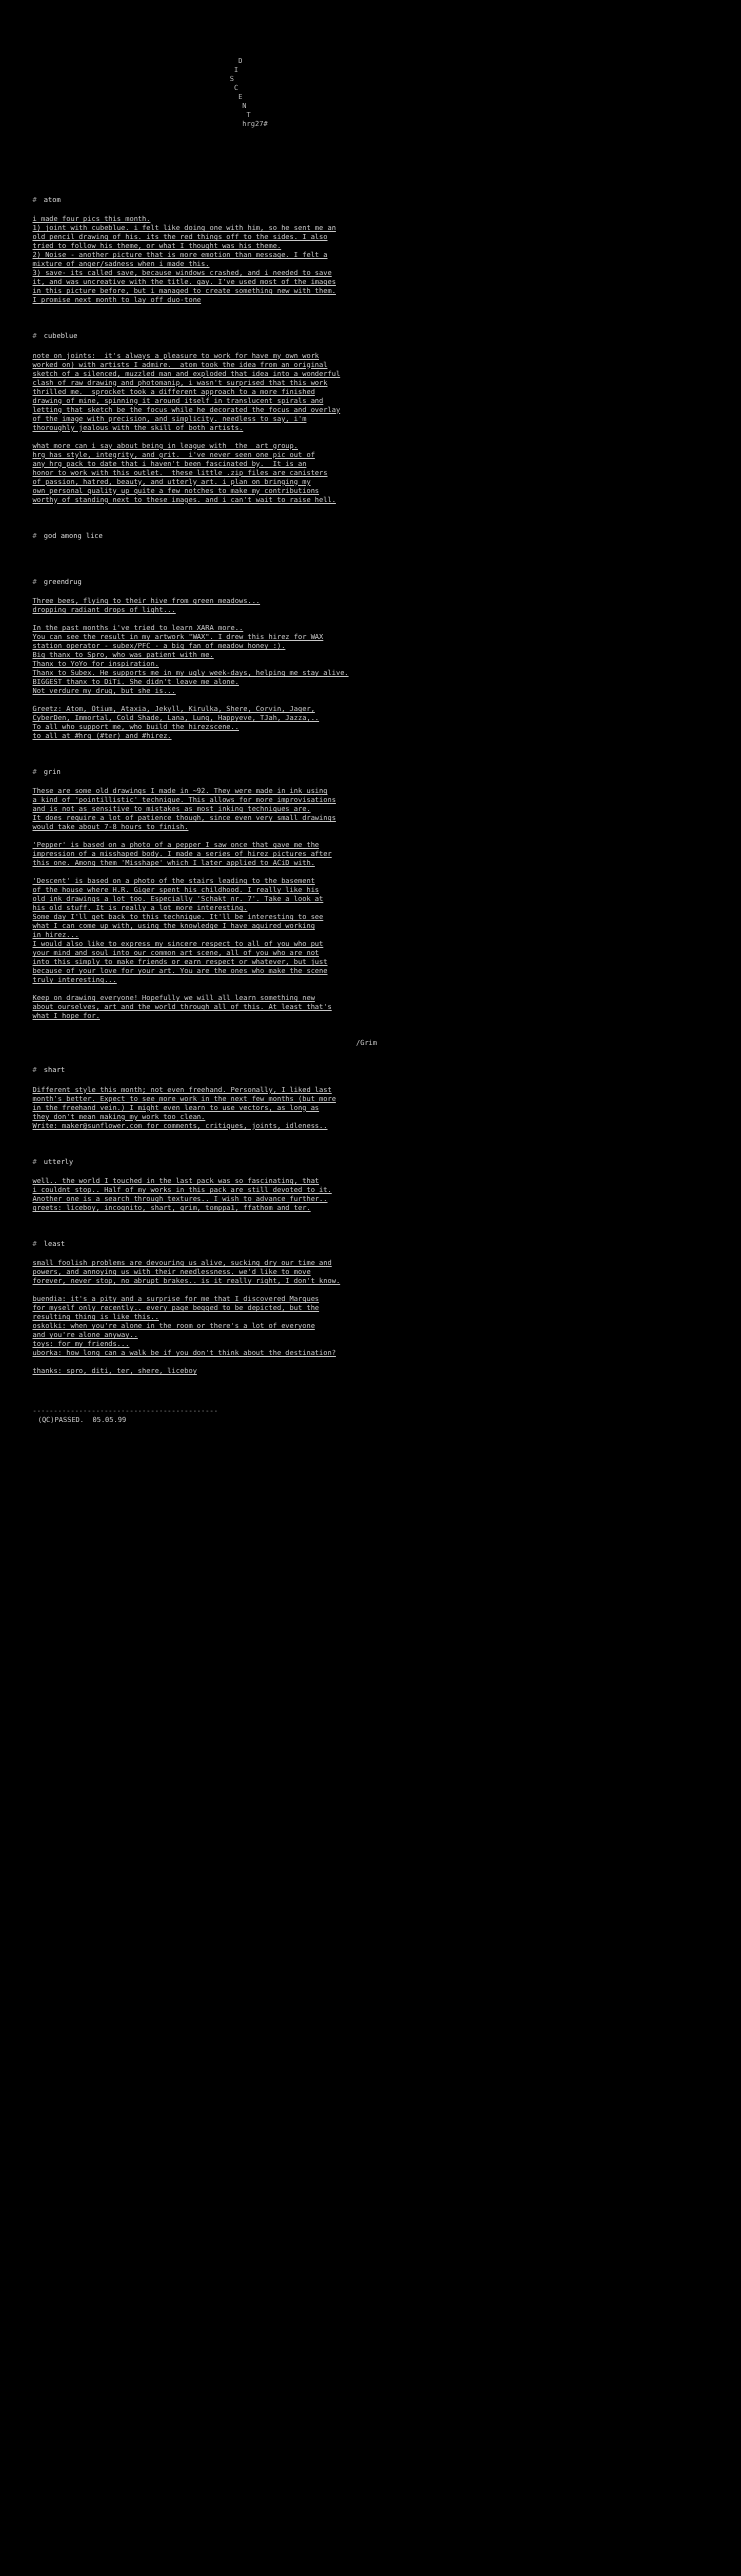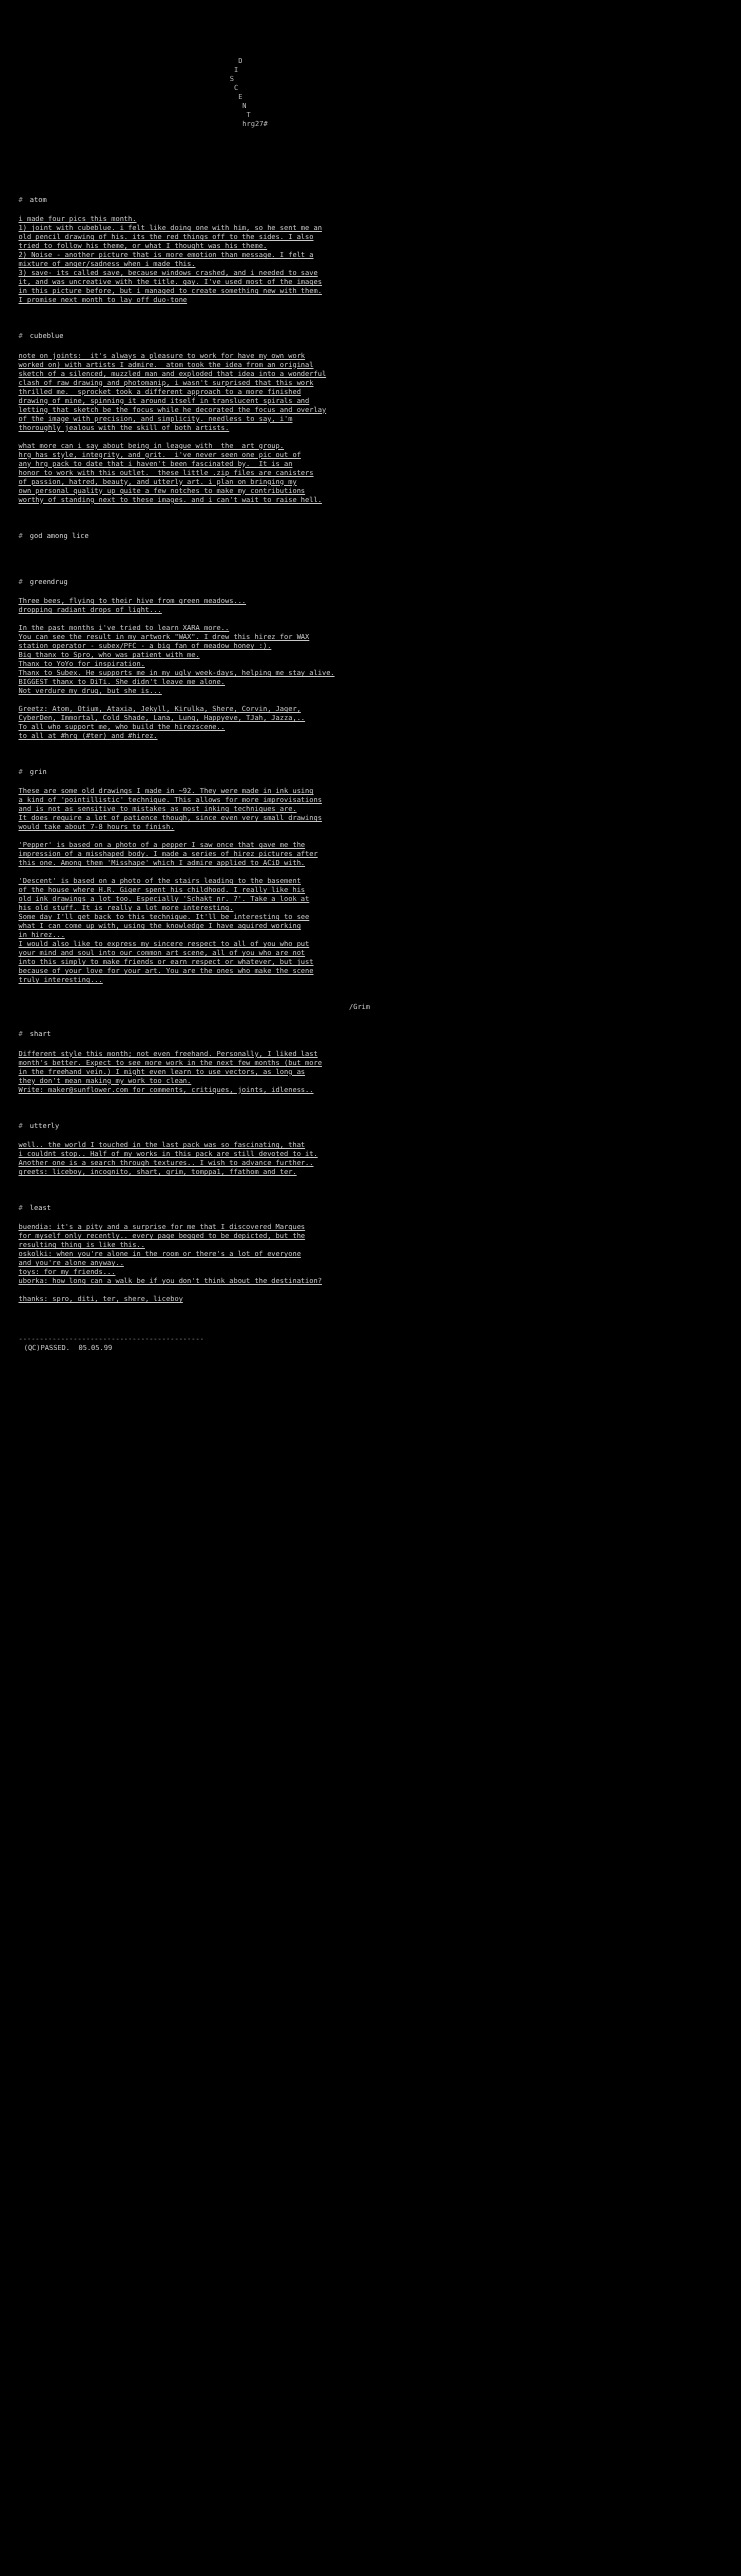--- a/index.html
+++ b/index.html
@@ -27,20 +27,21 @@
     color: #b9b9b9;
     font-size: 7px;
     line-height: 9px;
     padding-top: 57px;
     padding-left: 0;
     text-align: left;
     margin: 0 0 0 196px;
   }
   .content {
     padding: 0 18.5px 0 18.5px;
+    margin-left: 14px;
   }
   .spacer-top { height: 67px; }
 
   .section { margin: 0 0 0 0; }
   .sec-head {
     color: #cfcfcf;
     margin: 0 0 10.3px 0;
     white-space: pre;
   }
   .sec-head .marker {
@@ -162,33 +163,36 @@
 
     <div class="section">
       <div class="sec-head"><span class="marker">#</span><span class="name">grin</span></div>
       <div class="para">These are some old drawings I made in ~92. They were made in ink using
 a kind of 'pointillistic' technique. This allows for more improvisations
 and is not as sensitive to mistakes as most inking techniques are.
 It does require a lot of patience though, since even very small drawings
 would take about 7-8 hours to finish.</div>
       <div class="para">'Pepper' is based on a photo of a pepper I saw once that gave me the
 impression of a misshaped body. I made a series of hirez pictures after
-this one. Among them 'Misshape' which I admire applied to ACiD with.</div>
+this one. Among them 'Misshape' which I later applied to ACiD with.</div>
       <div class="para">'Descent' is based on a photo of the stairs leading to the basement
 of the house where H.R. Giger spent his childhood. I really like his
 old ink drawings a lot too. Especially 'Schakt nr. 7'. Take a look at
 his old stuff. It is really a lot more interesting.
 Some day I'll get back to this technique. It'll be interesting to see
 what I can come up with, using the knowledge I have aquired working
 in hirez...
 I would also like to express my sincere respect to all of you who put
 your mind and soul into our common art scene, all of you who are not
 into this simply to make friends or earn respect or whatever, but just
 because of your love for your art. You are the ones who make the scene
 truly interesting...</div>
+      <div class="para">Keep on drawing everyone! Hopefully we will all learn something new
+about ourselves, art and the world through all of this. At least that's
+what I hope for.</div>
       <div class="gap-small"></div>
       <div class="signature">/Grim</div>
     </div>
     <div class="gap-mid"></div>
 
     <div class="section">
       <div class="sec-head"><span class="marker">#</span><span class="name">shart</span></div>
       <div class="para last">Different style this month; not even freehand. Personally, I liked last
 month's better. Expect to see more work in the next few months (but more
 in the freehand vein.) I might even learn to use vectors, as long as
@@ -201,20 +205,23 @@
       <div class="sec-head"><span class="marker">#</span><span class="name">utterly</span></div>
       <div class="para last">well.. the world I touched in the last pack was so fascinating, that
 i couldnt stop.. Half of my works in this pack are still devoted to it.
 Another one is a search through textures.. I wish to advance further..
 greets: liceboy, incognito, shart, grim, tomppa1, ffathom and ter.</div>
     </div>
     <div class="gap-big"></div>
 
     <div class="section">
       <div class="sec-head"><span class="marker">#</span><span class="name">least</span></div>
+      <div class="para">small foolish problems are devouring us alive, sucking dry our time and
+powers, and annoying us with their needlessness. we'd like to move
+forever, never stop, no abrupt brakes.. is it really right, I don't know.</div>
       <div class="para">buendia: it's a pity and a surprise for me that I discovered Marques
 for myself only recently.. every page begged to be depicted, but the
 resulting thing is like this..
 oskolki: when you're alone in the room or there's a lot of everyone
 and you're alone anyway..
 toys: for my friends...
 uborka: how long can a walk be if you don't think about the destination?</div>
       <div class="para last">thanks: spro, diti, ter, shere, liceboy</div>
     </div>
 

